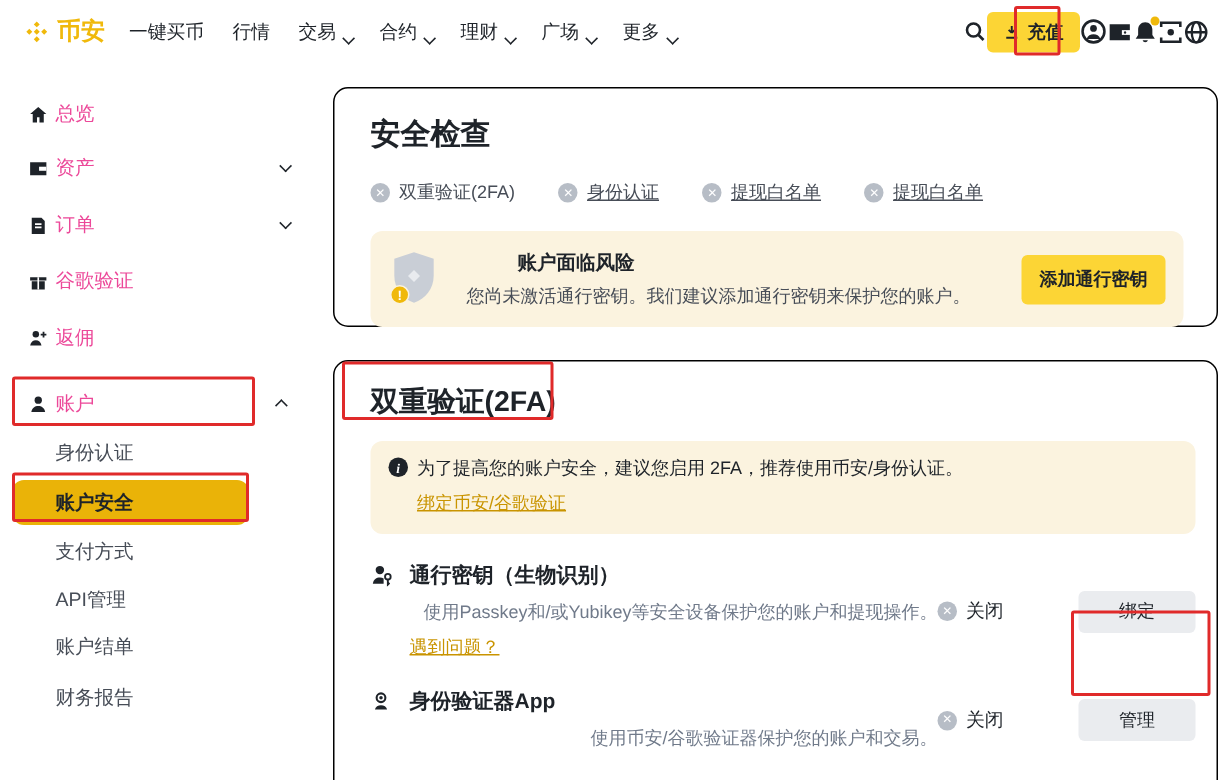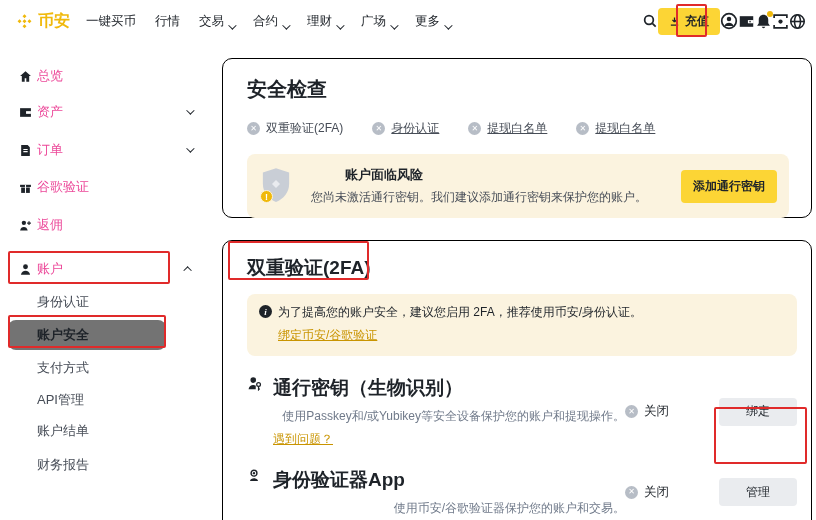--- a/index.html
+++ b/index.html
@@ -25,21 +25,21 @@
   .bell-dot { position:absolute; right:-1px; top:-2px; width:6px; height:6px; border-radius:50%; background:#F0B90B; }
 
   
   .sidebar { position:absolute; left:0; top:42px; width:210px; bottom:0; padding-top:22px; }
   .side-item { display:flex; align-items:center; height:24px; padding:0 18px; cursor:pointer;
     font-size:13px; color:#ec4899; }
   .side-item .s-icon { width:14px; height:14px; margin-right:5px; display:flex; align-items:center; justify-content:center; }
   .side-item .s-chev { margin-left:auto; }
   .side-sub { display:flex; align-items:center; height:24px; padding-left:37px; font-size:13px;
     color:#474D57; cursor:pointer; }
-  .side-sub.active { background:#737373; border-radius:8px; height:30px; margin:0 44px 0 8px;
+  .side-sub.active { background:#eab308; border-radius:8px; height:30px; margin:0 44px 0 8px;
     padding-left:29px; color:#1E2329; font-weight:bold; }
 
   
   .card { position:absolute; background:#fff; border:1px solid #000000; border-radius:10px; }
   .card1 { left:222px; top:58px; width:590px; height:160px; padding:17px 22px 0 24px; }
   .card2 { left:222px; top:240px; width:590px; height:300px; padding:14px 14px 0 24px; }
   .h1 { font-size:20px; font-weight:bold; }
   .h2 { font-size:19px; font-weight:bold; }
   .checks { display:flex; align-items:center; gap:29px; margin-top:17px; }
   .check { display:flex; align-items:center; gap:6px; font-size:12px; color:#474D57; cursor:pointer; }
@@ -61,21 +61,21 @@
   .tip-line { display:flex; align-items:flex-start; gap:6px; }
   .info-circ { width:13px; height:13px; border-radius:50%; background:#1E2329; color:#fff; font-size:9px;
     font-style:italic; font-weight:bold; display:inline-flex; align-items:center; justify-content:center;
     flex:none; margin-top:1px; font-family:"Liberation Serif","DejaVu Serif",serif; }
   .link-y { color:#C99400; text-decoration:underline; cursor:pointer; }
   .tip-link { display:inline-block; margin:6px 0 0 19px; font-size:12px; }
 
   .fa-row { display:flex; align-items:center; margin-top:19px; }
   .fa-ic { width:18px; margin-right:8px; align-self:flex-start; padding-top:1px; }
   .fa-info { flex:1; }
-  .fa-title { font-size:19px; font-weight:bold; }
+  .fa-title { font-size:14px; font-weight:bold; }
   .fa-desc { font-size:12px; color:#707A8A; margin-top:7px;text-align:right; }
   .fa-link { display:inline-block; margin-top:6px; font-size:12px; }
   .fa-status { display:flex; align-items:center; gap:6px; font-size:12.5px; color:#1E2329;
     width:66px; flex:none; margin-right:28px; }
   .fa-btn { width:78px; height:28px; flex:none; background:#EAECEF; border:none; border-radius:4px;
     font-size:12px; font-weight:500; color:#1E2329; cursor:pointer; }
 
   
   .anno { position:absolute; border:2.5px solid #E02A2A; border-radius:2px; pointer-events:none; }
   .anno-profile { left:676px; top:4px; width:31px; height:33px; }

